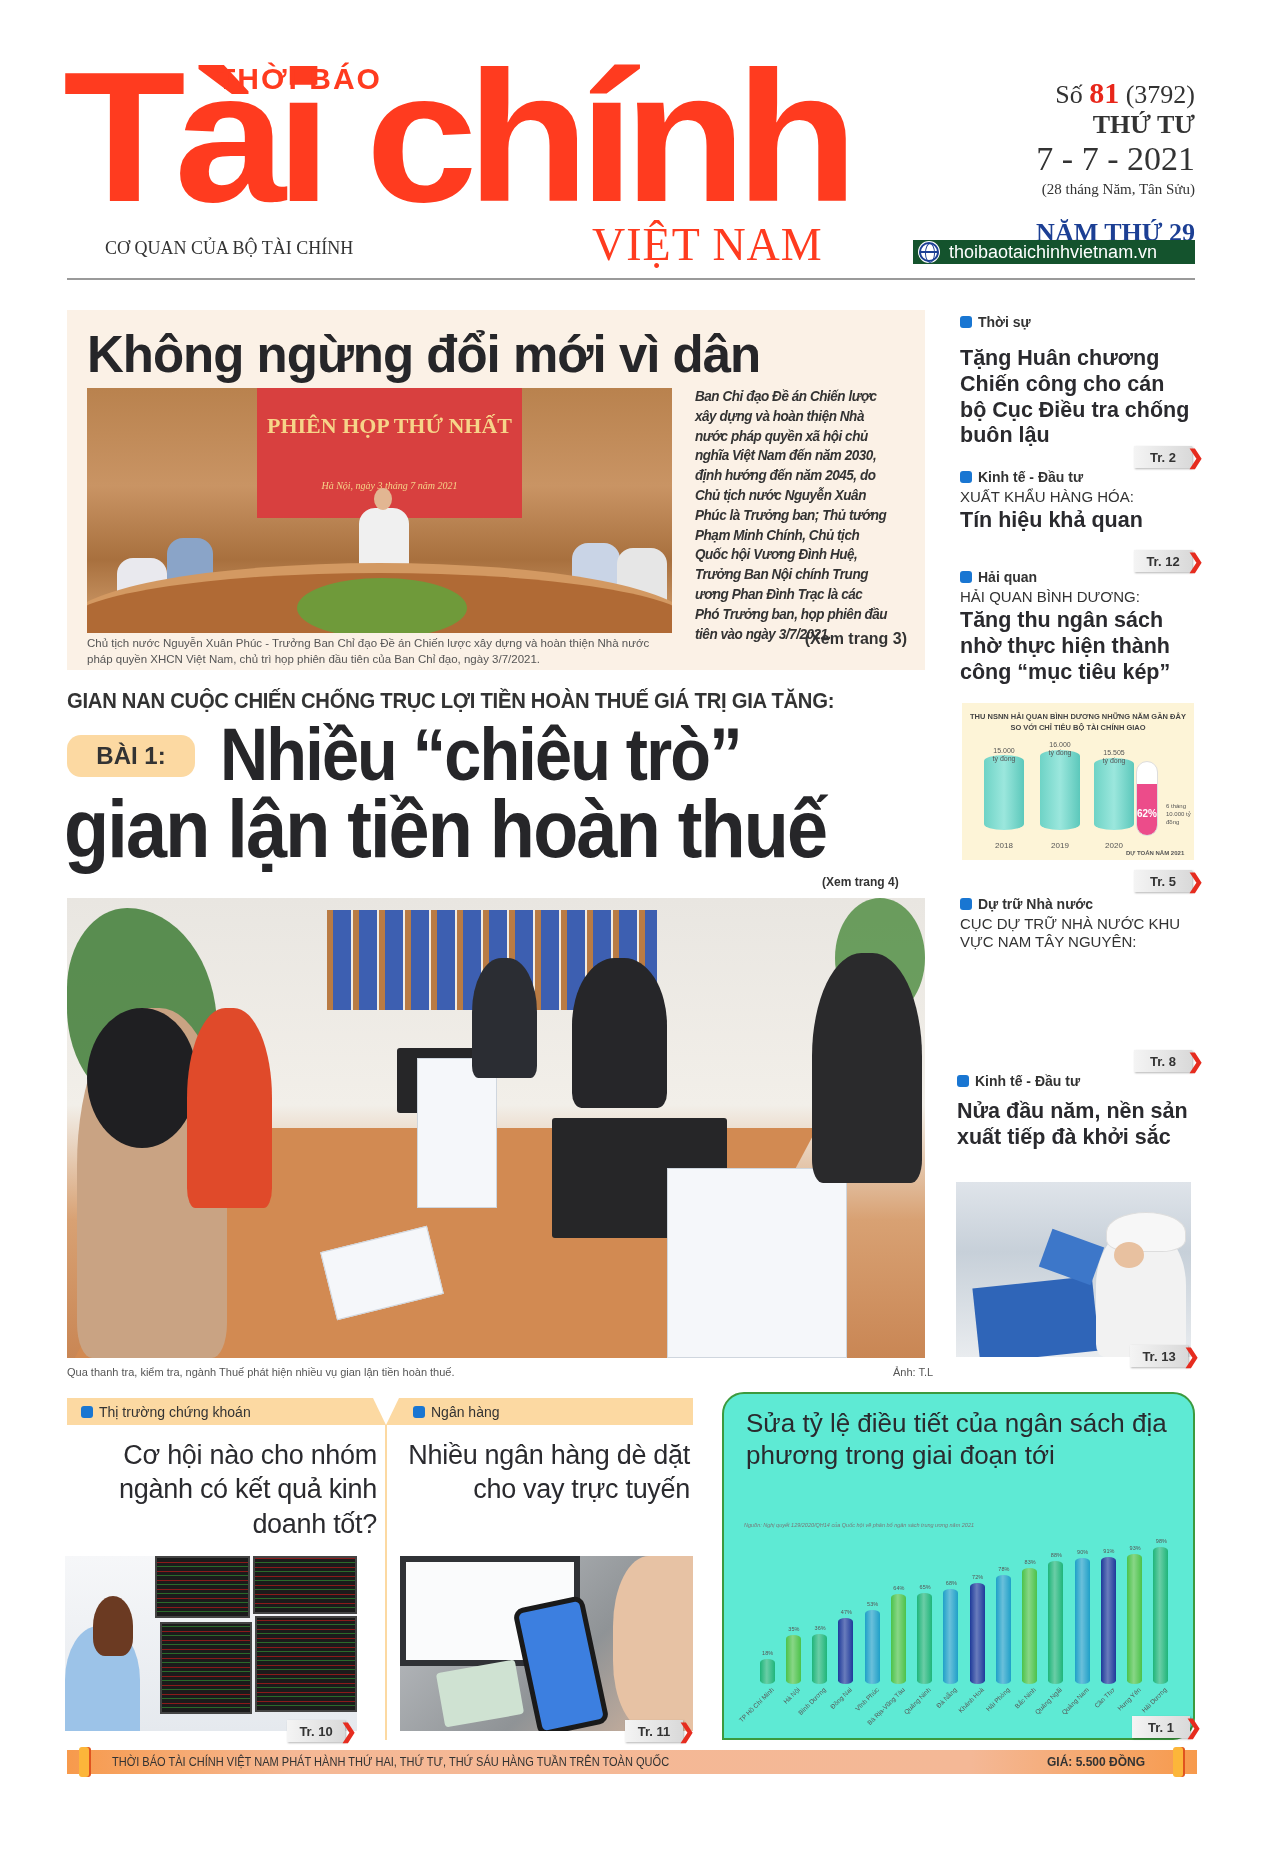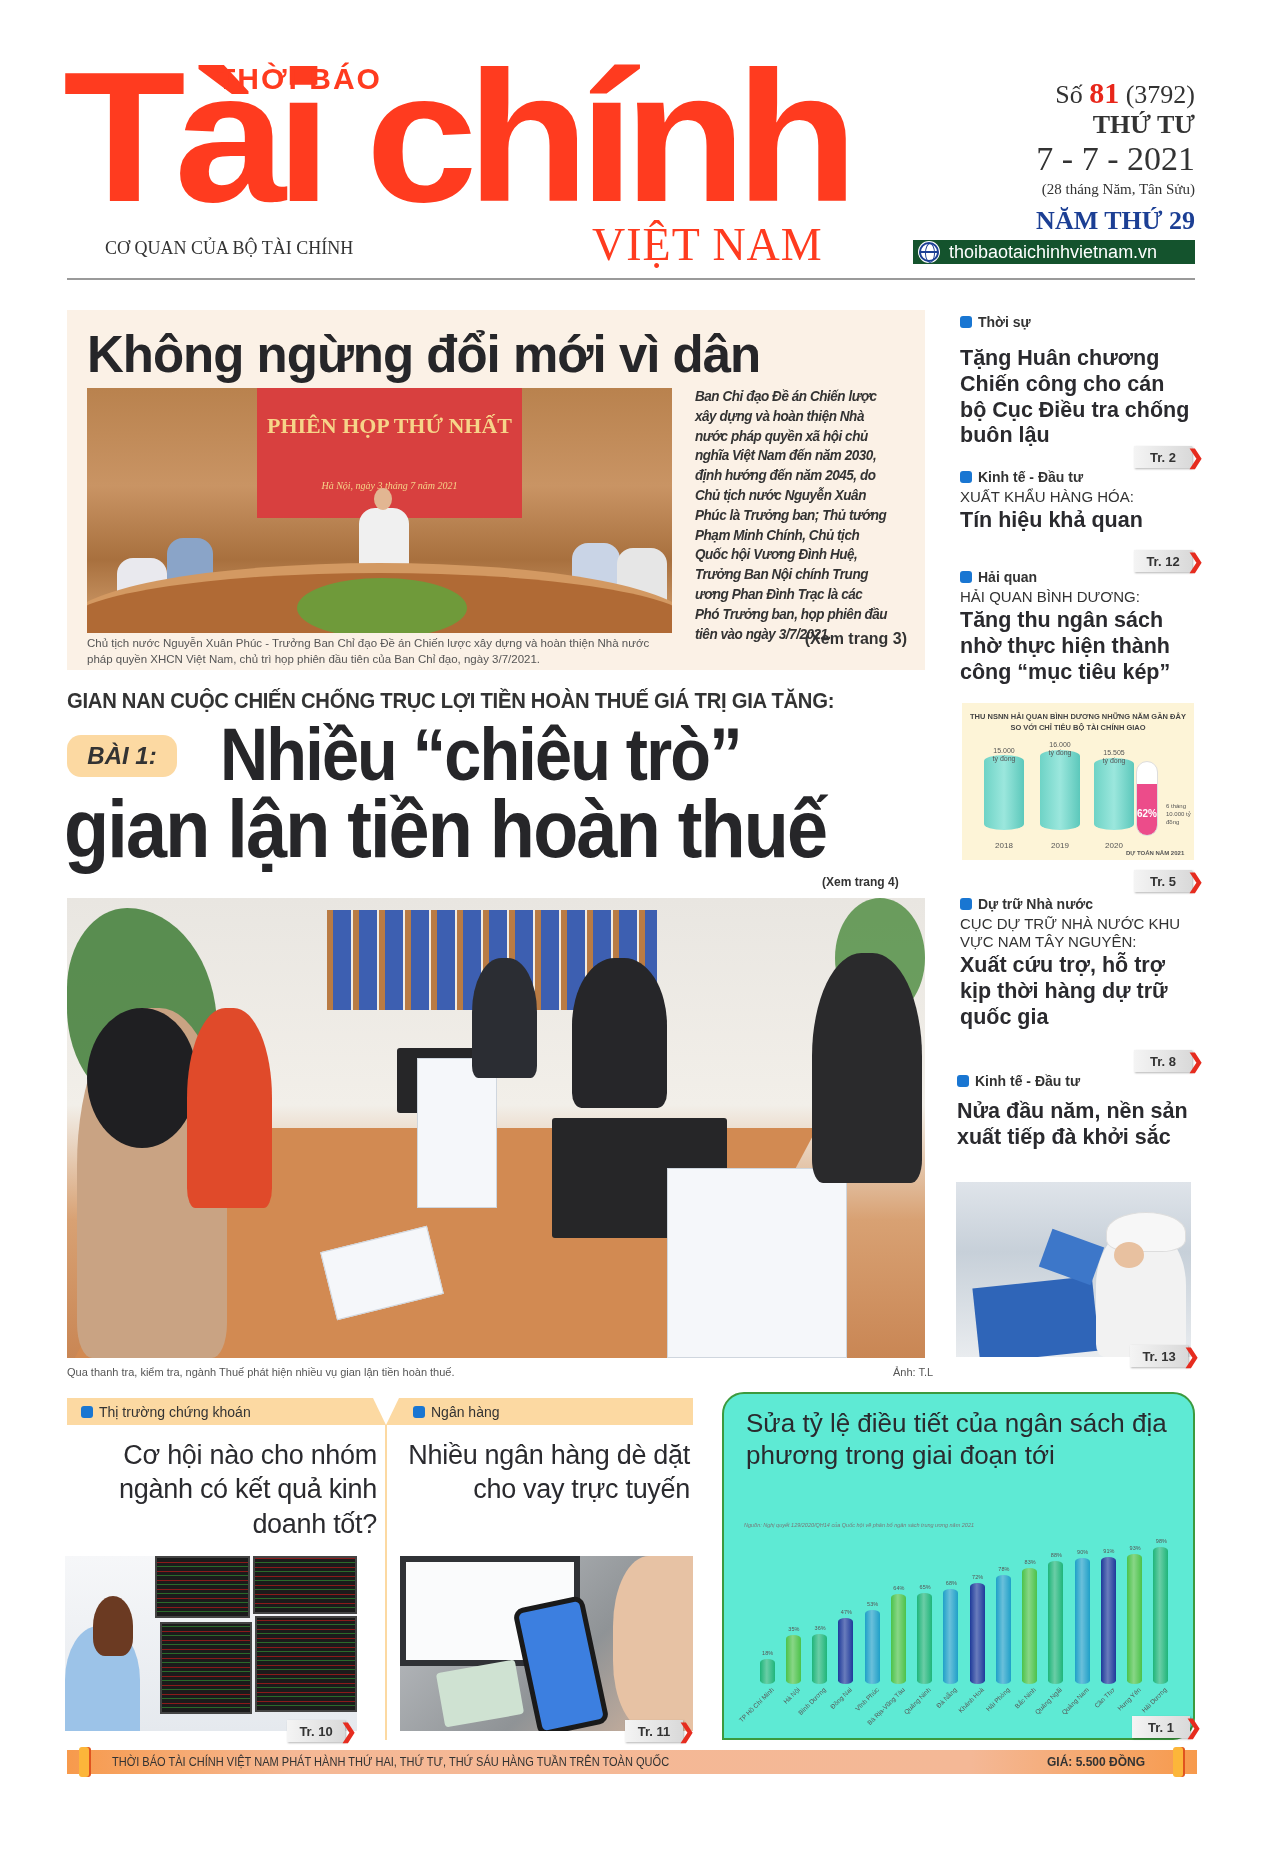--- a/index.html
+++ b/index.html
@@ -12,21 +12,21 @@
   .logo-big { left: -4px; top: -6px; font-family: "Liberation Sans", sans-serif; font-weight: 900; color: #ff3b1f; font-size: 186px; letter-spacing: -10px; line-height: 1; transform: scaleX(1.08); transform-origin: left top; }
   .logo-vn { left: 525px; top: 168px; font-family: "Liberation Serif", serif; color: #ff3b1f; font-size: 46px; letter-spacing: 1px; }
   .logo-sub { left: 38px; top: 188px; font-family: "Liberation Serif", serif; color: #333; font-size: 18px; }
 
   .issue { right: 85px; top: 76px; text-align: right; font-family: "Liberation Serif", serif; color: #333; }
   .issue .line1 { font-size: 26px; }
   .issue .line1 .num { color: #e8261a; font-weight: 700; font-size: 30px; }
   .issue .day { font-size: 26px; font-weight: 700; line-height: 1.15; }
   .issue .date { font-size: 34px; line-height: 1.1; }
   .issue .lunar { font-size: 15px; margin-top: 4px; }
-  .issue .year { font-size: 26px; font-weight: 700; color: #1c3f94; margin-top: 8px; }
+  .issue .year { font-size: 26px; font-weight: 700; color: #1c3f94; margin-top: 20px; }
   .site { right: 85px; top: 240px; width: 282px; height: 24px; background: #14532d; color: #fff; font-size: 18px; display: flex; align-items: center; padding-left: 36px; }
   .site .globe { position: absolute; left: 6px; top: 2px; width: 20px; height: 20px; border-radius: 50%; background: #fff; border: 2px solid #1c3f94; box-shadow: 0 0 0 1px #fff; }
   .site .globe::before { content: ""; position: absolute; left: 4px; top: -1px; width: 8px; height: 18px; border-radius: 50%; border: 1.5px solid #1c3f94; }
   .site .globe::after { content: ""; position: absolute; left: -1px; top: 7px; width: 18px; height: 1.5px; background: #1c3f94; }
   .rule { left: 67px; top: 278px; width: 1128px; height: 2px; background: #9a9a9a; }
 
   
   .feature { left: 67px; top: 310px; width: 858px; height: 360px; background: #fbf1e6; }
   .feature h1 { position: absolute; left: 20px; top: 14px; font-family: "Liberation Sans", sans-serif; font-weight: 900; font-size: 52px; color: #262629; letter-spacing: -1px; transform: scaleX(0.98); transform-origin: left; }
   .feature .photo { position: absolute; left: 20px; top: 78px; width: 585px; height: 245px; overflow: hidden;
@@ -37,21 +37,21 @@
   .feature .photo .table { position: absolute; left: -20px; right: -20px; top: 175px; height: 120px; border-radius: 50% 50% 0 0; background: #b06a35; border-top: 10px solid #d39962; }
   .feature .photo .plant { position: absolute; left: 210px; top: 190px; width: 170px; height: 60px; border-radius: 50%; background: #6f9a3a; }
   .feature .photo .person { position: absolute; width: 36px; height: 70px; border-radius: 16px 16px 4px 4px; background: #f0f0f0; }
   .feature .photo .head { position: absolute; width: 18px; height: 22px; border-radius: 50%; background: #e2b692; }
   .feature .caption { position: absolute; left: 20px; top: 326px; width: 585px; font-size: 11.5px; color: #555; line-height: 1.35; }
   .feature .lead { position: absolute; left: 628px; top: 76px; width: 215px; font-family: "Liberation Sans", sans-serif; font-style: italic; font-size: 15px; line-height: 1.32; color: #333; font-weight: 700; letter-spacing: -0.5px; transform: scaleX(0.9); transform-origin: left top; }
   .feature .more { position: absolute; right: 18px; bottom: 22px; font-size: 16px; font-weight: 700; color: #333; }
 
   
   .kicker { left: 67px; top: 688px; font-family: "Liberation Sans", sans-serif; font-weight: 700; font-size: 22px; color: #333; letter-spacing: -0.3px; transform: scaleX(0.92); transform-origin: left; white-space: nowrap; }
-  .bai { left: 67px; top: 735px; width: 110px; height: 42px; border-radius: 14px; background: #fcd9a2; color: #333; font-weight: 700; font-size: 24px; display: flex; align-items: center; justify-content: center; font-style: italic; }
+  .bai { left: 67px; top: 735px; width: 128px; height: 42px; border-radius: 14px; background: #fcd9a2; color: #333; font-weight: 700; font-size: 24px; display: flex; align-items: center; justify-content: center; }
   .hl1 { left: 220px; top: 718px; font-family: "Liberation Sans", sans-serif; font-weight: 900; font-size: 74px; color: #262629; letter-spacing: -2px; transform: scaleX(0.9); transform-origin: left top; white-space: nowrap; line-height: 1; }
   .hl2 { left: 64px; top: 788px; font-family: "Liberation Sans", sans-serif; font-weight: 900; font-size: 82px; color: #262629; letter-spacing: -2px; transform: scaleX(0.9); transform-origin: left top; white-space: nowrap; line-height: 1; }
   .more4 { left: 822px; top: 875px; font-size: 12px; font-weight: 700; color: #333; }
   .mainphoto { left: 67px; top: 898px; width: 858px; height: 460px; overflow: hidden; background: linear-gradient(180deg, #e9e6e1 0%, #f2efe9 45%, #d8a173 70%, #c98654 100%); }
   .mp-shelf { position: absolute; left: 260px; top: 12px; width: 330px; height: 100px; background: repeating-linear-gradient(90deg, #b97b44 0 6px, #3d5fb1 6px 24px, #f3ece2 24px 26px); }
   .mp-plant { position: absolute; left: 0; top: 10px; width: 150px; height: 200px; border-radius: 40% 60% 30% 50%; background: #3f7d36; opacity: 0.85; }
   .mp-plant2 { position: absolute; right: 0; top: 0; width: 90px; height: 120px; border-radius: 50%; background: #4a8a3c; opacity: 0.8; }
   .mp-desk { position: absolute; left: 130px; top: 230px; width: 620px; height: 260px; background: #d28a52; transform: skewX(-28deg); transform-origin: left top; }
   .mp-person { position: absolute; border-radius: 45% 45% 10% 10%; }
   .mp-monitor { position: absolute; background: #262628; border-radius: 3px; }
@@ -257,21 +257,20 @@
     <span>Tr. 5</span>
     <span class="chev">❯</span>
   </div>
 
 <div class="abs sb" style="top:896px;">
   <div class="sec">
       <span class="sq"></span>
       <span>Dự trữ Nhà nước</span>
     </div>
   <div class="pre">CỤC DỰ TRỮ NHÀ NƯỚC KHU VỰC NAM TÂY NGUYÊN:</div>
-  <div class="title">Xuất cứu trợ, hỗ trợ kịp thời hàng dự trữ quốc gia</div>
 </div>
 <div class="tr" style="left:1134px;top:1050px;">
     <span>Tr. 8</span>
     <span class="chev">❯</span>
   </div>
 
 <div class="abs sb" style="top:1073px;left:957px;">
   <div class="sec">
       <span class="sq"></span>
       <span>Kinh tế - Đầu tư</span>

